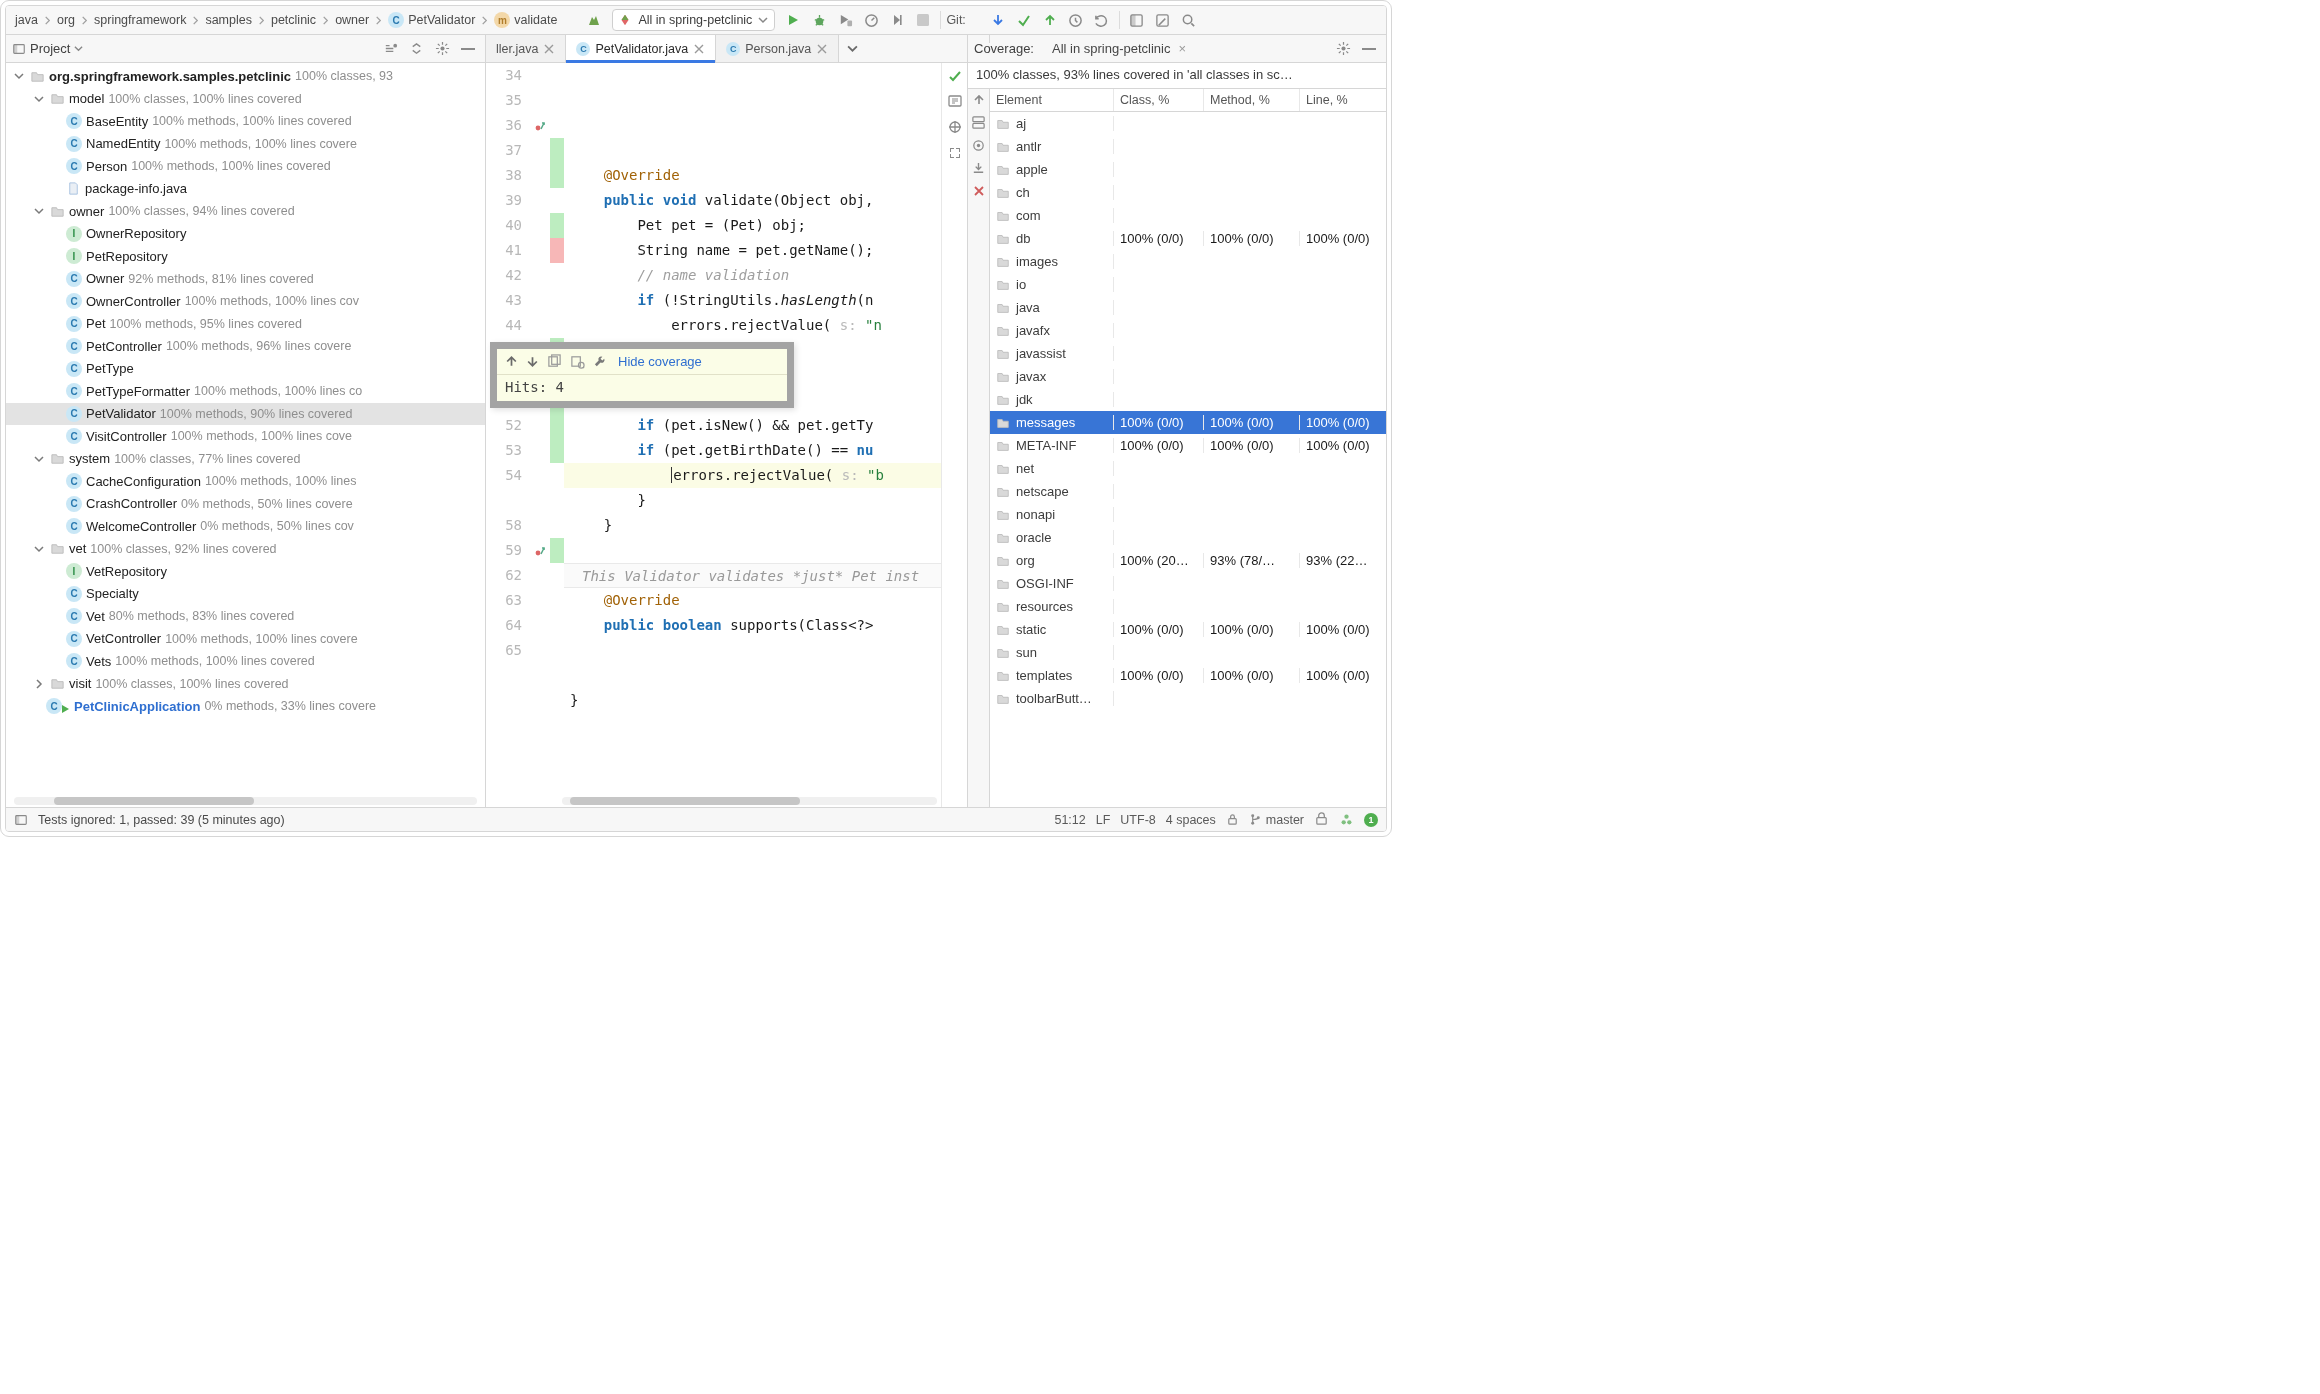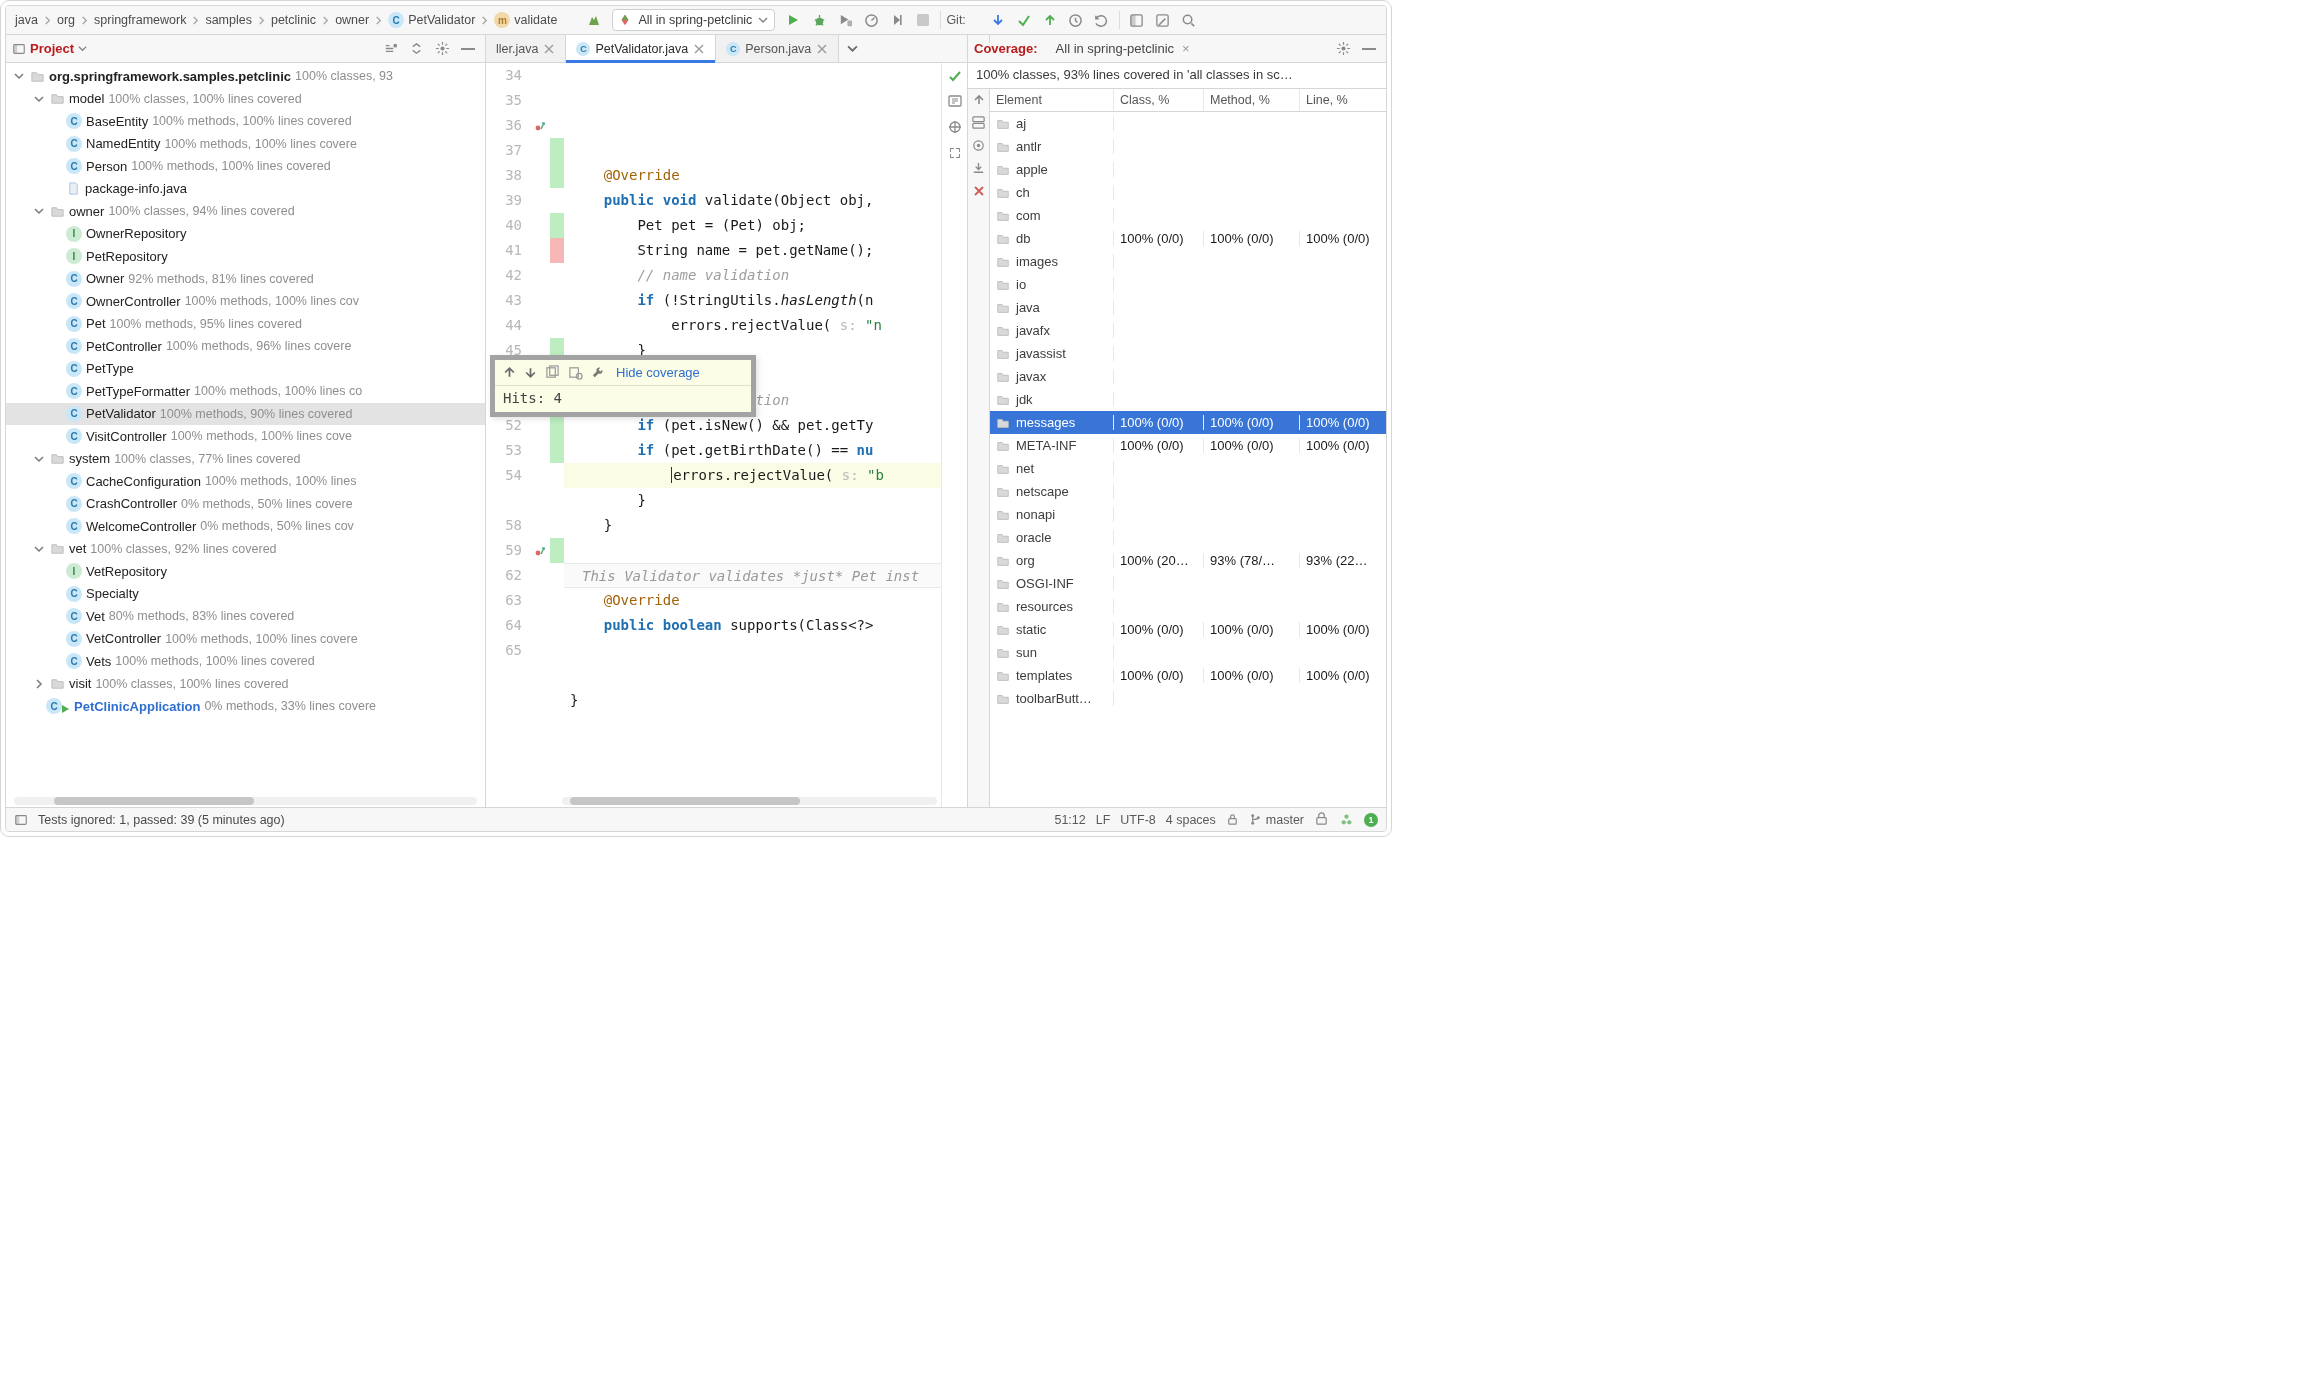--- a/index.html
+++ b/index.html
@@ -37,21 +37,21 @@
   .nav-sep{width:1px;height:18px;background:#dcdcdc;margin:0 3px}
   .nav-spacer{flex:1}
 
   
   .body-row{flex:1;display:flex;min-height:0}
   .side-strip{width:22px;background:var(--panel-bg);border-right:1px solid var(--border);display:flex;flex-direction:column;align-items:center;padding:4px 0;gap:8px;color:#7a7a7a}
 
   
   .project{width:480px;border-right:1px solid var(--border);display:flex;flex-direction:column;min-height:0;background:#fff}
   .tool-hdr{height:28px;display:flex;align-items:center;gap:4px;padding:0 6px;border-bottom:1px solid var(--border);background:var(--panel-bg);color:#5a5a5a}
-  .tool-hdr .title-t{font-weight:700;color:#b91c1c}
+  .tool-hdr .title-t{font-weight:400;color:#404040}
   .tool-hdr .spacer{flex:1}
   .tool-hdr .ico{width:22px;display:flex;justify-content:center;color:#787878}
 
   .tree{flex:1;overflow:hidden;padding:2px 0;position:relative}
   .tree-row{height:22.5px;display:flex;align-items:center;gap:4px;padding-right:6px;white-space:nowrap}
   .tree-row.selected{background:#e3e3e3}
   .tw{display:inline-flex;width:14px;justify-content:center;color:#7a7a7a}
   .ic{width:16px;height:16px;border-radius:9px;display:flex;align-items:center;justify-content:center;font:700 10px var(--sans)}
   .ic-c{background:#c9e7f6;color:#2b7ab0}
   .ic-i{background:#cdebd3;color:#2f8f48}
@@ -85,21 +85,21 @@
   .anno{color:#a16207}
   .cmt{color:var(--comment);font-style:italic}
   .hint{color:#b9b9b9}
   .str{color:var(--str)}
   .sep-block{color:#999;border-top:1px solid #e9e9e9;border-bottom:1px solid #e9e9e9;background:#fafafa;padding-left:18px;font-style:italic}
   .editor-right-strip{width:26px;border-left:1px solid var(--light-border);display:flex;flex-direction:column;align-items:center;gap:10px;padding:6px 0;color:#7a7a7a;background:#fff}
   .ed-scroll{position:absolute;left:76px;right:30px;bottom:2px;height:8px;background:#f0f0f0;border-radius:4px}
   .ed-scroll .thumb{position:absolute;left:8px;width:230px;top:0;bottom:0;background:#c6c6c6;border-radius:4px}
 
   
-  .hits-pop{position:absolute;left:4px;top:292px;width:266px;border:5px solid #a3a3a3;background:#fbfde7;box-shadow:2px 2px 6px rgba(0,0,0,.12);font:13px var(--sans);color:#3a3a3a;z-index:5}
+  .hits-pop{position:absolute;left:4px;top:279px;width:304px;border:7px solid #a3a3a3;background:#fbfde7;box-shadow:2px 2px 6px rgba(0,0,0,.12);font:13px var(--sans);color:#3a3a3a;z-index:5}
   .hits-pop .bar{height:26px;display:flex;align-items:center;gap:8px;padding:0 8px;border-bottom:1px solid #e1e1c8}
   .hits-pop .bar .link{color:#2f6fd0;margin-left:2px}
   .hits-pop .body{padding:4px 8px 6px;font:14px var(--mono);color:#444}
 
   
   .cov{width:418px;display:flex;flex-direction:column;background:#fff}
   .cov .tool-hdr .run-name{color:#464646}
   .cov .tool-hdr .x{color:#9a9a9a;margin:0 4px}
   .cov-summary{padding:4px 8px 6px;border-bottom:1px solid var(--border);color:#3a3a3a;font-size:13px}
   .cov-grid{flex:1;overflow:hidden}

